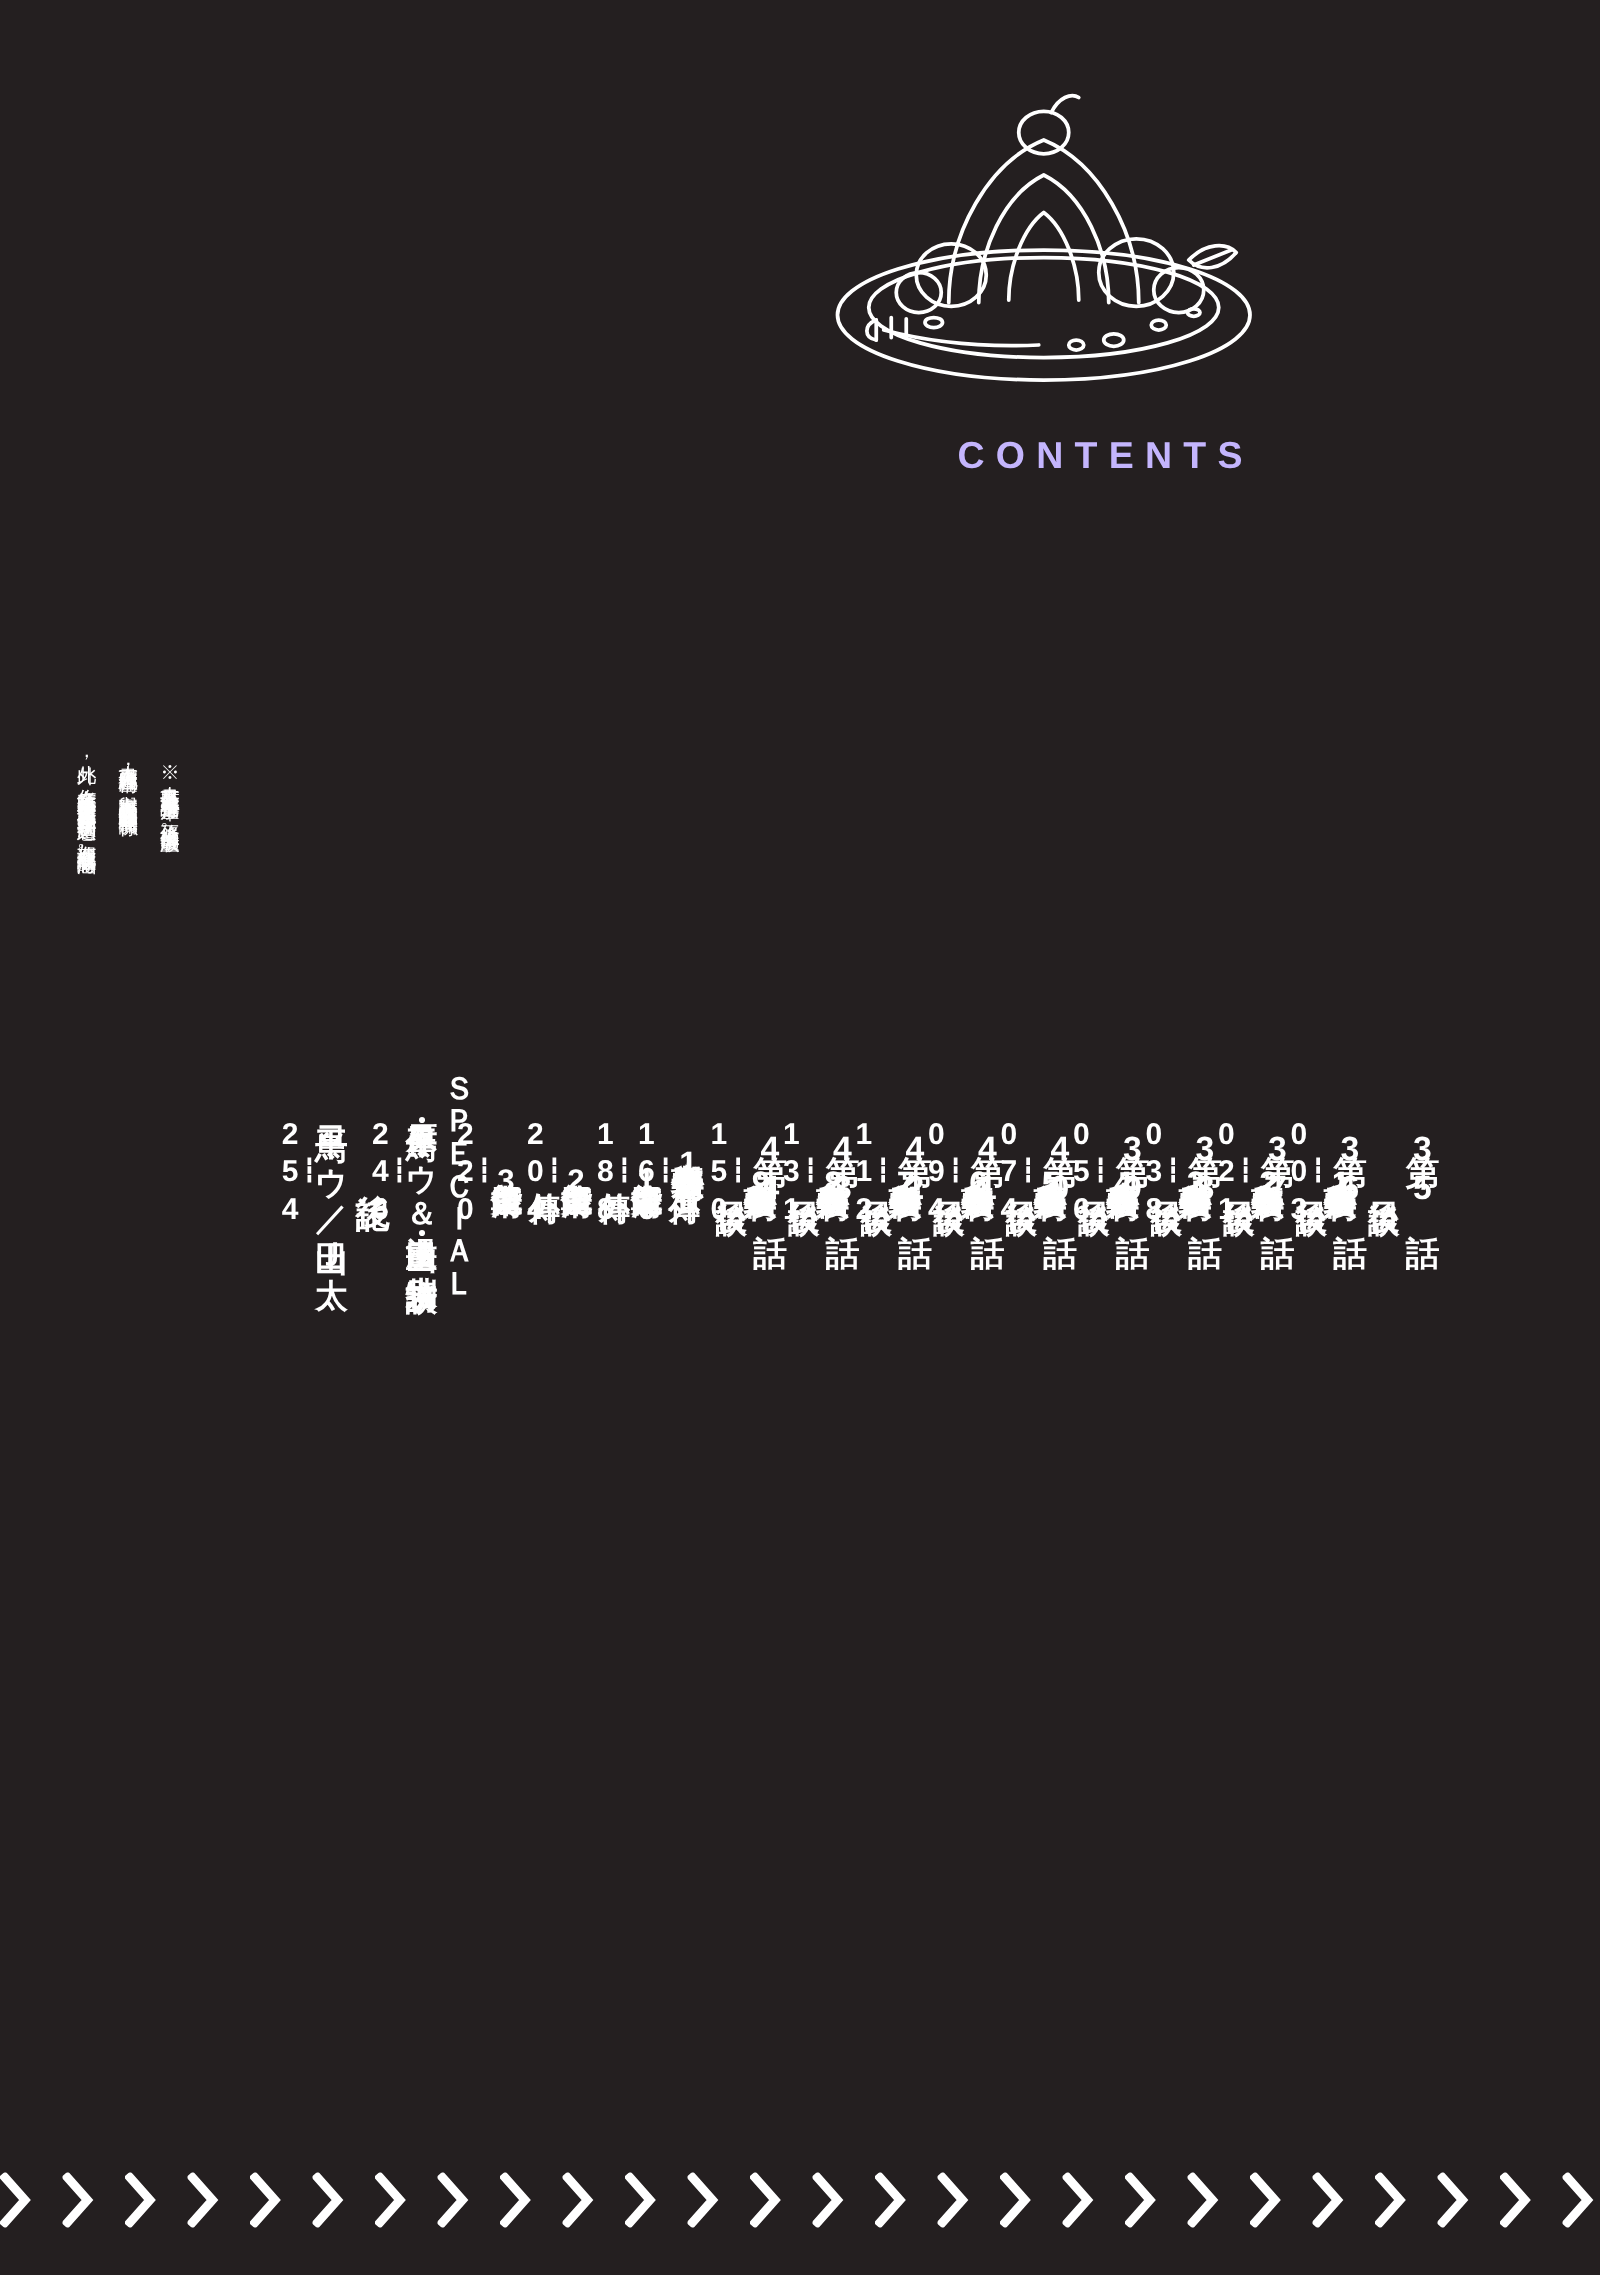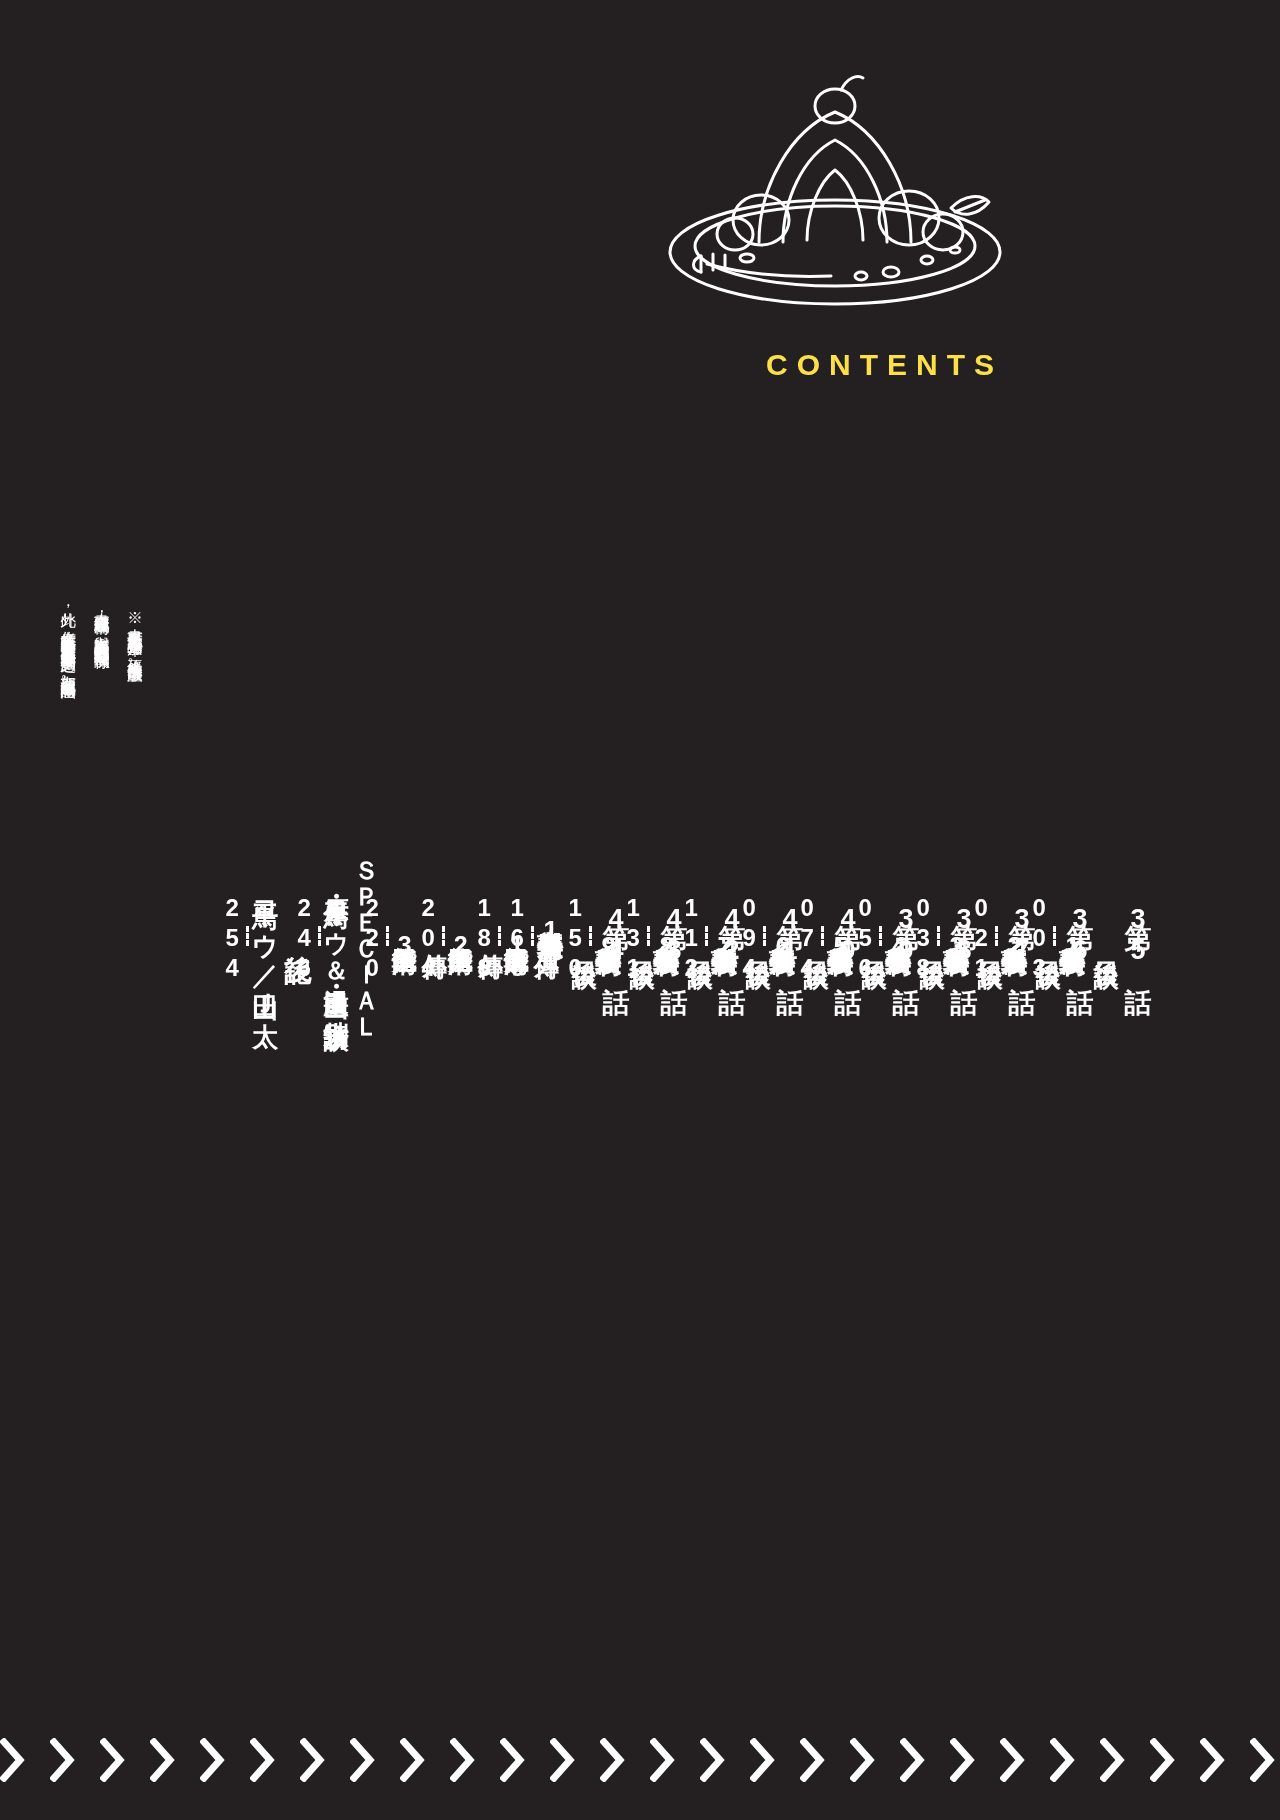--- a/index.html
+++ b/index.html
@@ -32,21 +32,21 @@
   .illustration svg { display: block; }
 
   
   .contents-title {
     position: absolute;
     right: 277px;
     top: 348px;
     font-size: 30px;
     letter-spacing: 9px;
     font-weight: bold;
-    color: #fde047;
+    color: #c4b5fd;
     font-family: "Liberation Sans", sans-serif;
   }
 
   
   .toc {
     position: absolute;
     top: 470px;
     left: 0;
     width: 1280px;
     height: 960px;

